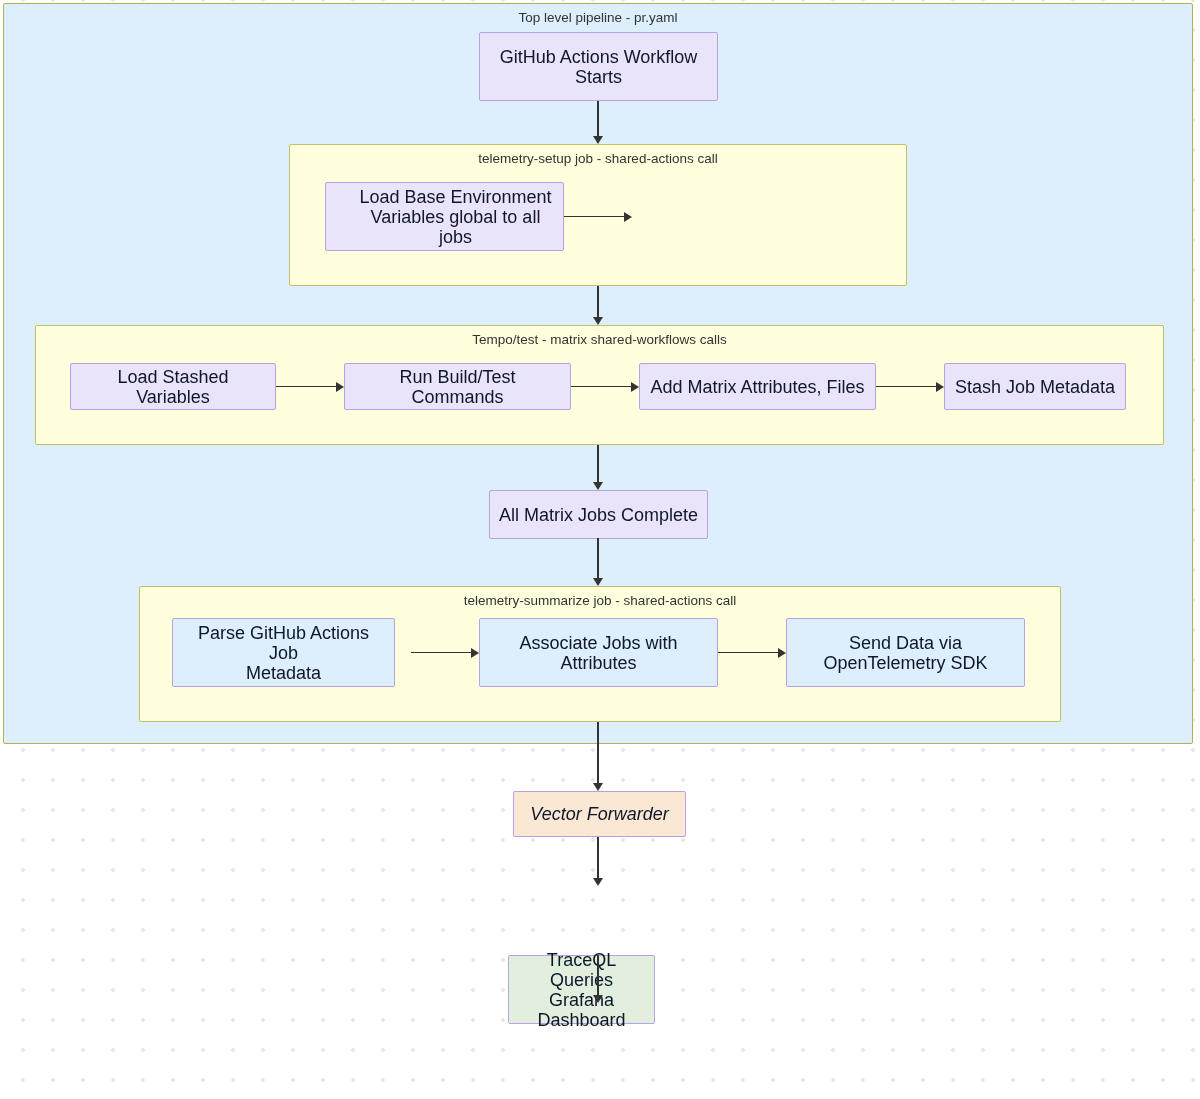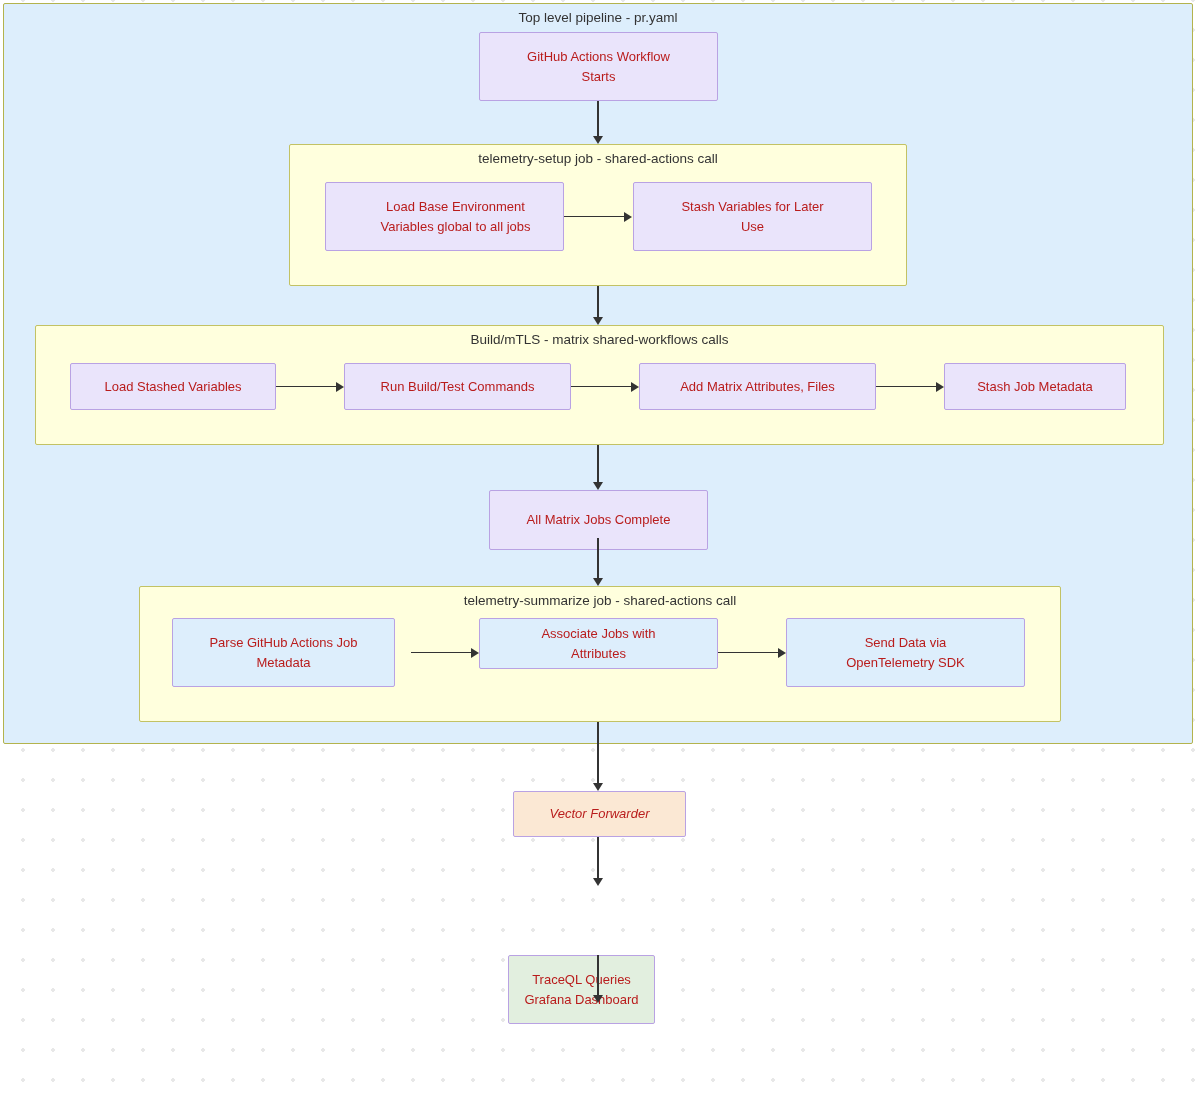--- a/index.html
+++ b/index.html
@@ -53,23 +53,23 @@
   
   .node {
     position: absolute;
     box-sizing: border-box;
     display: flex;
     align-items: center;
     justify-content: center;
     text-align: center;
     border: 1.4px solid #b9a2e3;
     border-radius: 2px;
-    font-size: 13px;
+    font-size: 18px;
     line-height: 20px;
-    color: #b91c1c;
+    color: #0f172a;
     padding: 2px 8px;
     white-space: pre-line;
   }
   .n-lav   { background: #eae4fb; }
   .n-blue  { background: #ddeefc; }
   .n-peach { background: #fbe8d4; font-style: italic; }
   .n-green { background: #e2efdf; }
 
   
   .edge-v, .edge-h {
@@ -103,50 +103,48 @@
 
   <div class="subgraph sg-outer" style="left:3px; top:3px; width:1190px; height:741px;">
     <div class="sg-label">Top level pipeline - pr.yaml</div>
   </div>
 
   <div class="subgraph sg-inner" style="left:289px; top:144px; width:618px; height:142px;">
     <div class="sg-label">telemetry-setup job - shared-actions call</div>
   </div>
 
   <div class="subgraph sg-inner" style="left:35px; top:325px; width:1129px; height:120px;">
-    <div class="sg-label">Build/mTLS - matrix shared-workflows calls</div>
+    <div class="sg-label">Tempo/test - matrix shared-workflows calls</div>
   </div>
 
   <div class="subgraph sg-inner" style="left:139px; top:586px; width:922px; height:136px;">
     <div class="sg-label">telemetry-summarize job - shared-actions call</div>
   </div>
 
   <div class="node n-lav" style="left:479px; top:32px; width:239px; height:69px;">GitHub Actions Workflow
 Starts</div>
 
   <div class="node n-lav" style="left:325px; top:182px; width:239px; height:69px;padding-left:30px;">Load Base Environment
 Variables global to all jobs</div>
 
-  <div class="node n-lav" style="left:633px; top:182px; width:239px; height:69px;">Stash Variables for Later
-Use</div>
 
   <div class="node n-lav" style="left:70px; top:363px; width:206px; height:47px;">Load Stashed Variables</div>
 
   <div class="node n-lav" style="left:344px; top:363px; width:227px; height:47px;">Run Build/Test Commands</div>
 
   <div class="node n-lav" style="left:639px; top:363px; width:237px; height:47px;">Add Matrix Attributes, Files</div>
 
   <div class="node n-lav" style="left:944px; top:363px; width:182px; height:47px;">Stash Job Metadata</div>
 
-  <div class="node n-lav" style="left:489px; top:490px; width:219px; height:60px;">All Matrix Jobs Complete</div>
+  <div class="node n-lav" style="left:489px; top:490px; width:219px; height:49px;">All Matrix Jobs Complete</div>
 
   <div class="node n-blue" style="left:172px; top:618px; width:223px; height:69px;">Parse GitHub Actions Job
 Metadata</div>
 
-  <div class="node n-blue" style="left:479px; top:618px; width:239px; height:51px;">Associate Jobs with
+  <div class="node n-blue" style="left:479px; top:618px; width:239px; height:69px;">Associate Jobs with
 Attributes</div>
 
   <div class="node n-blue" style="left:786px; top:618px; width:239px; height:69px;">Send Data via
 OpenTelemetry SDK</div>
 
   <div class="node n-peach" style="left:513px; top:791px; width:173px; height:46px;">Vector Forwarder</div>
 
 
   <div class="node n-green" style="left:508px; top:955px; width:147px; height:69px;">TraceQL Queries
 Grafana Dashboard</div>

